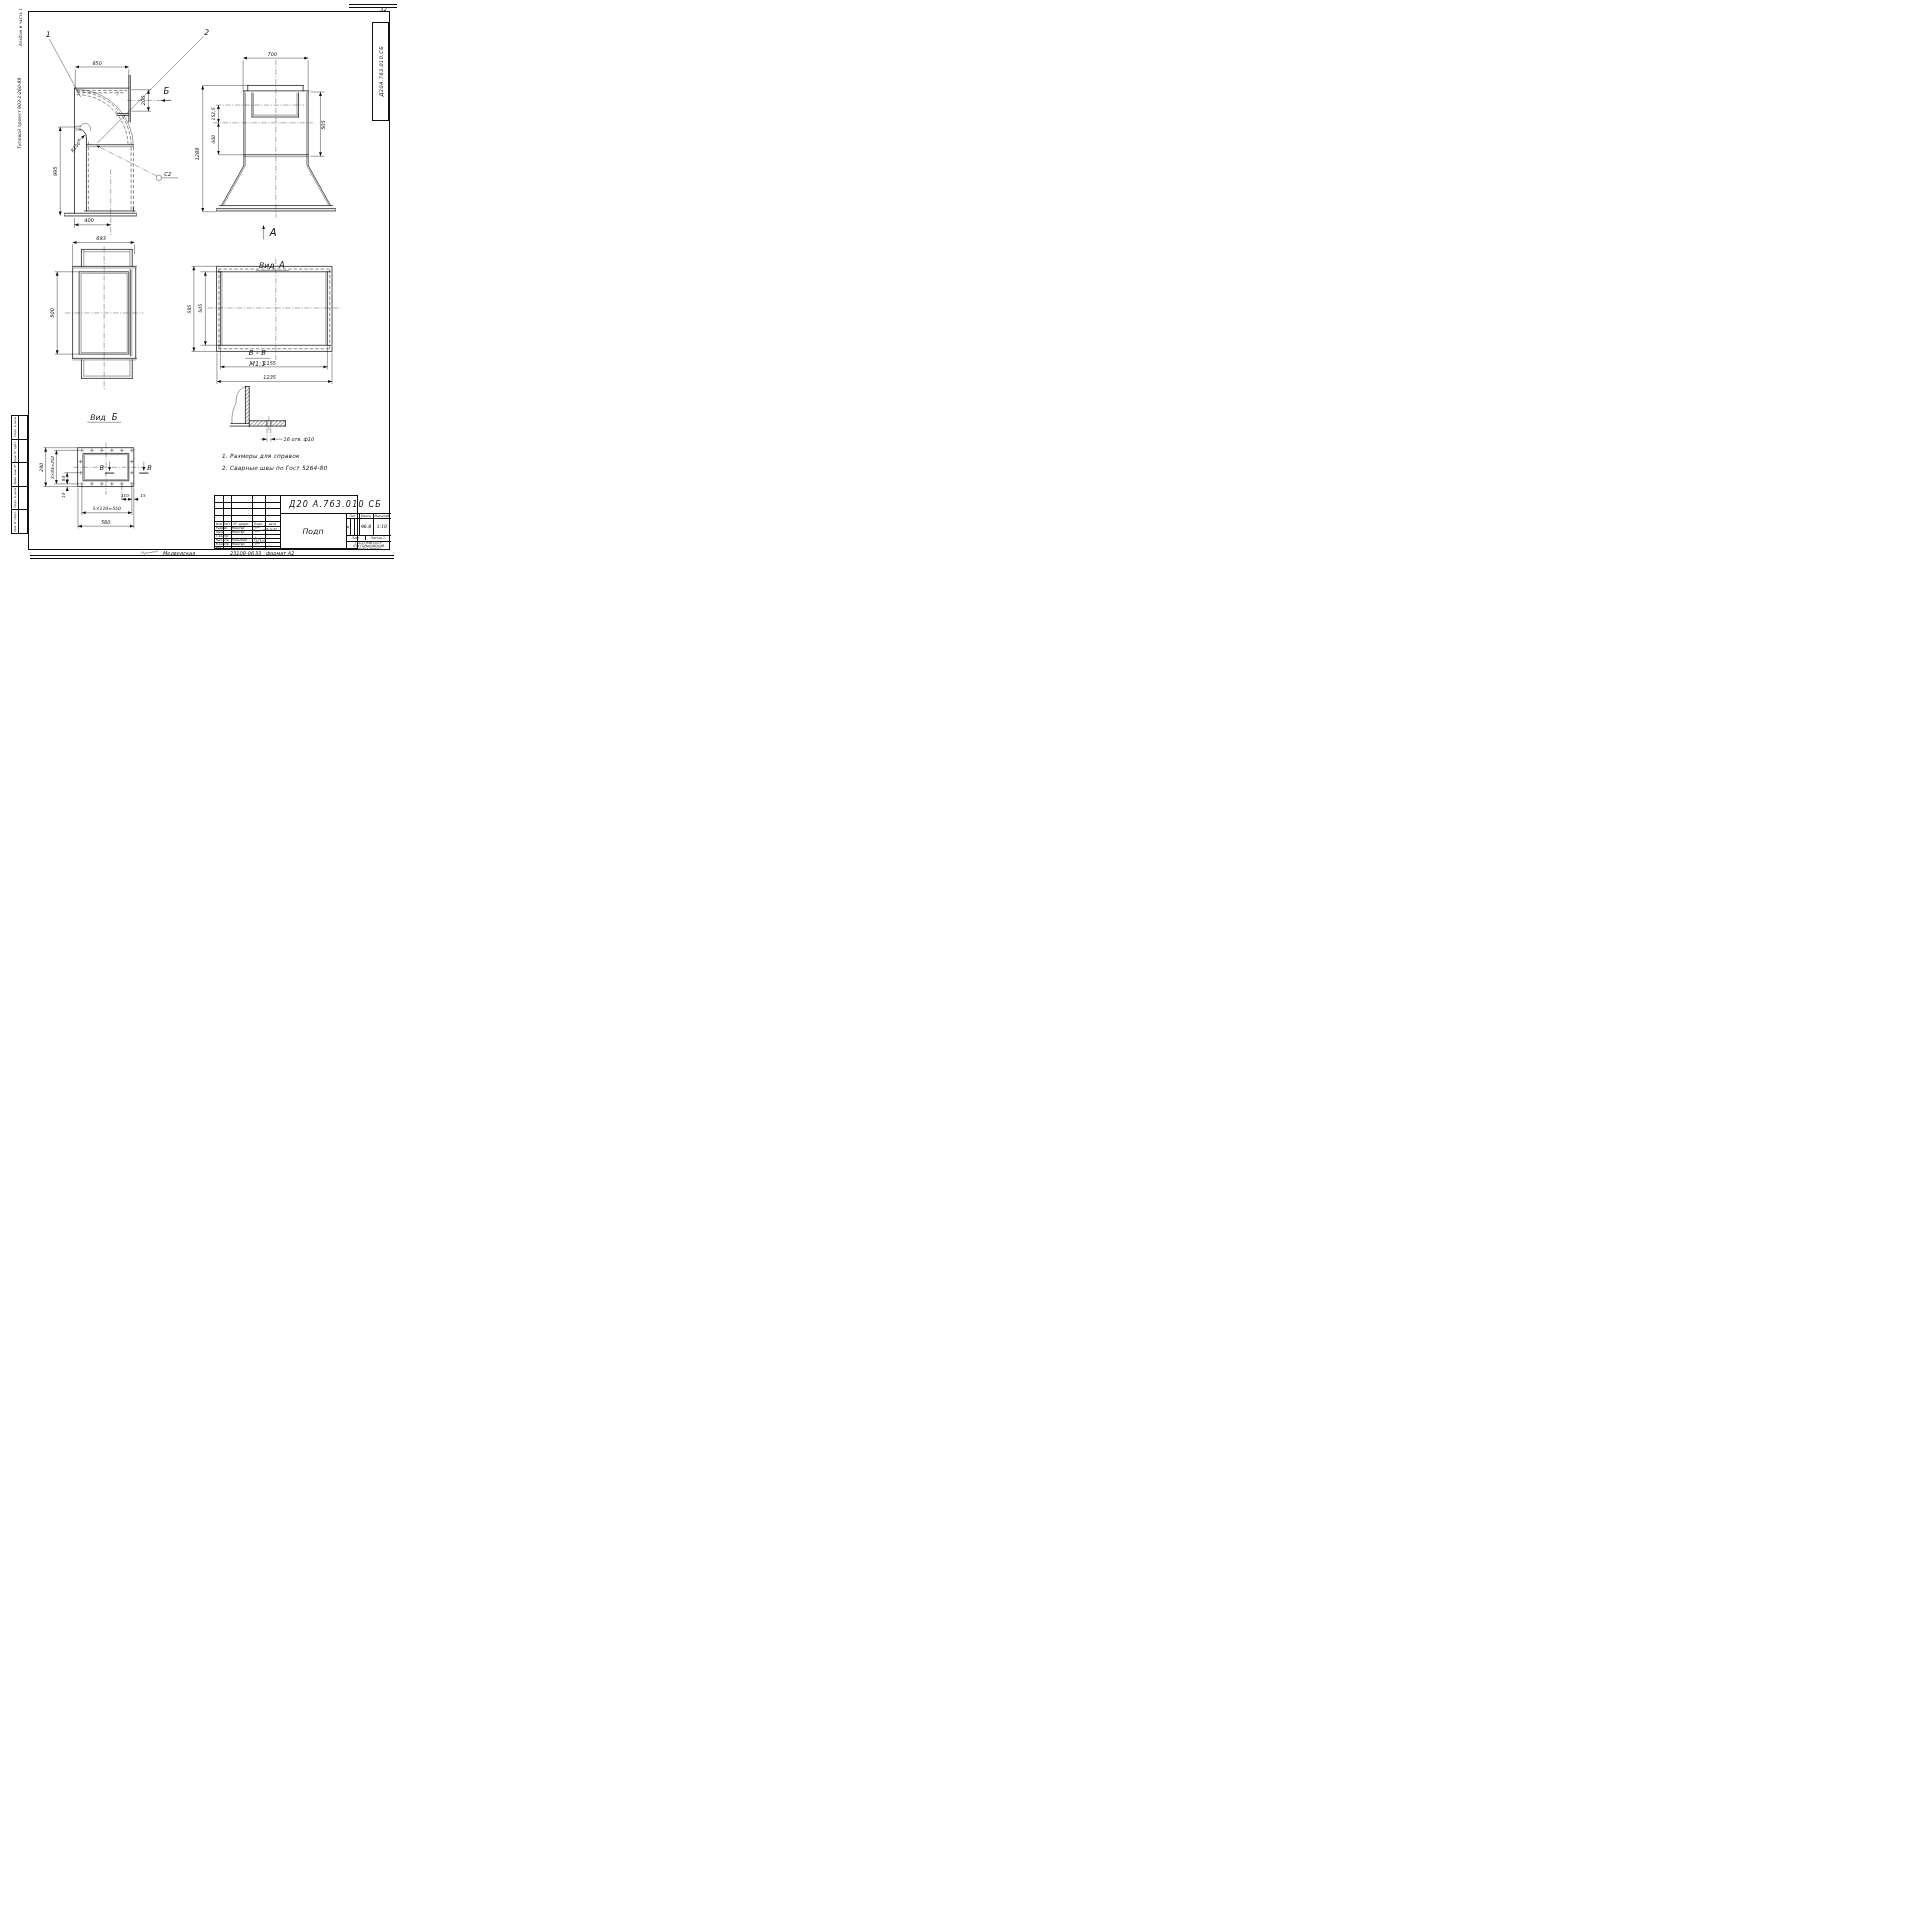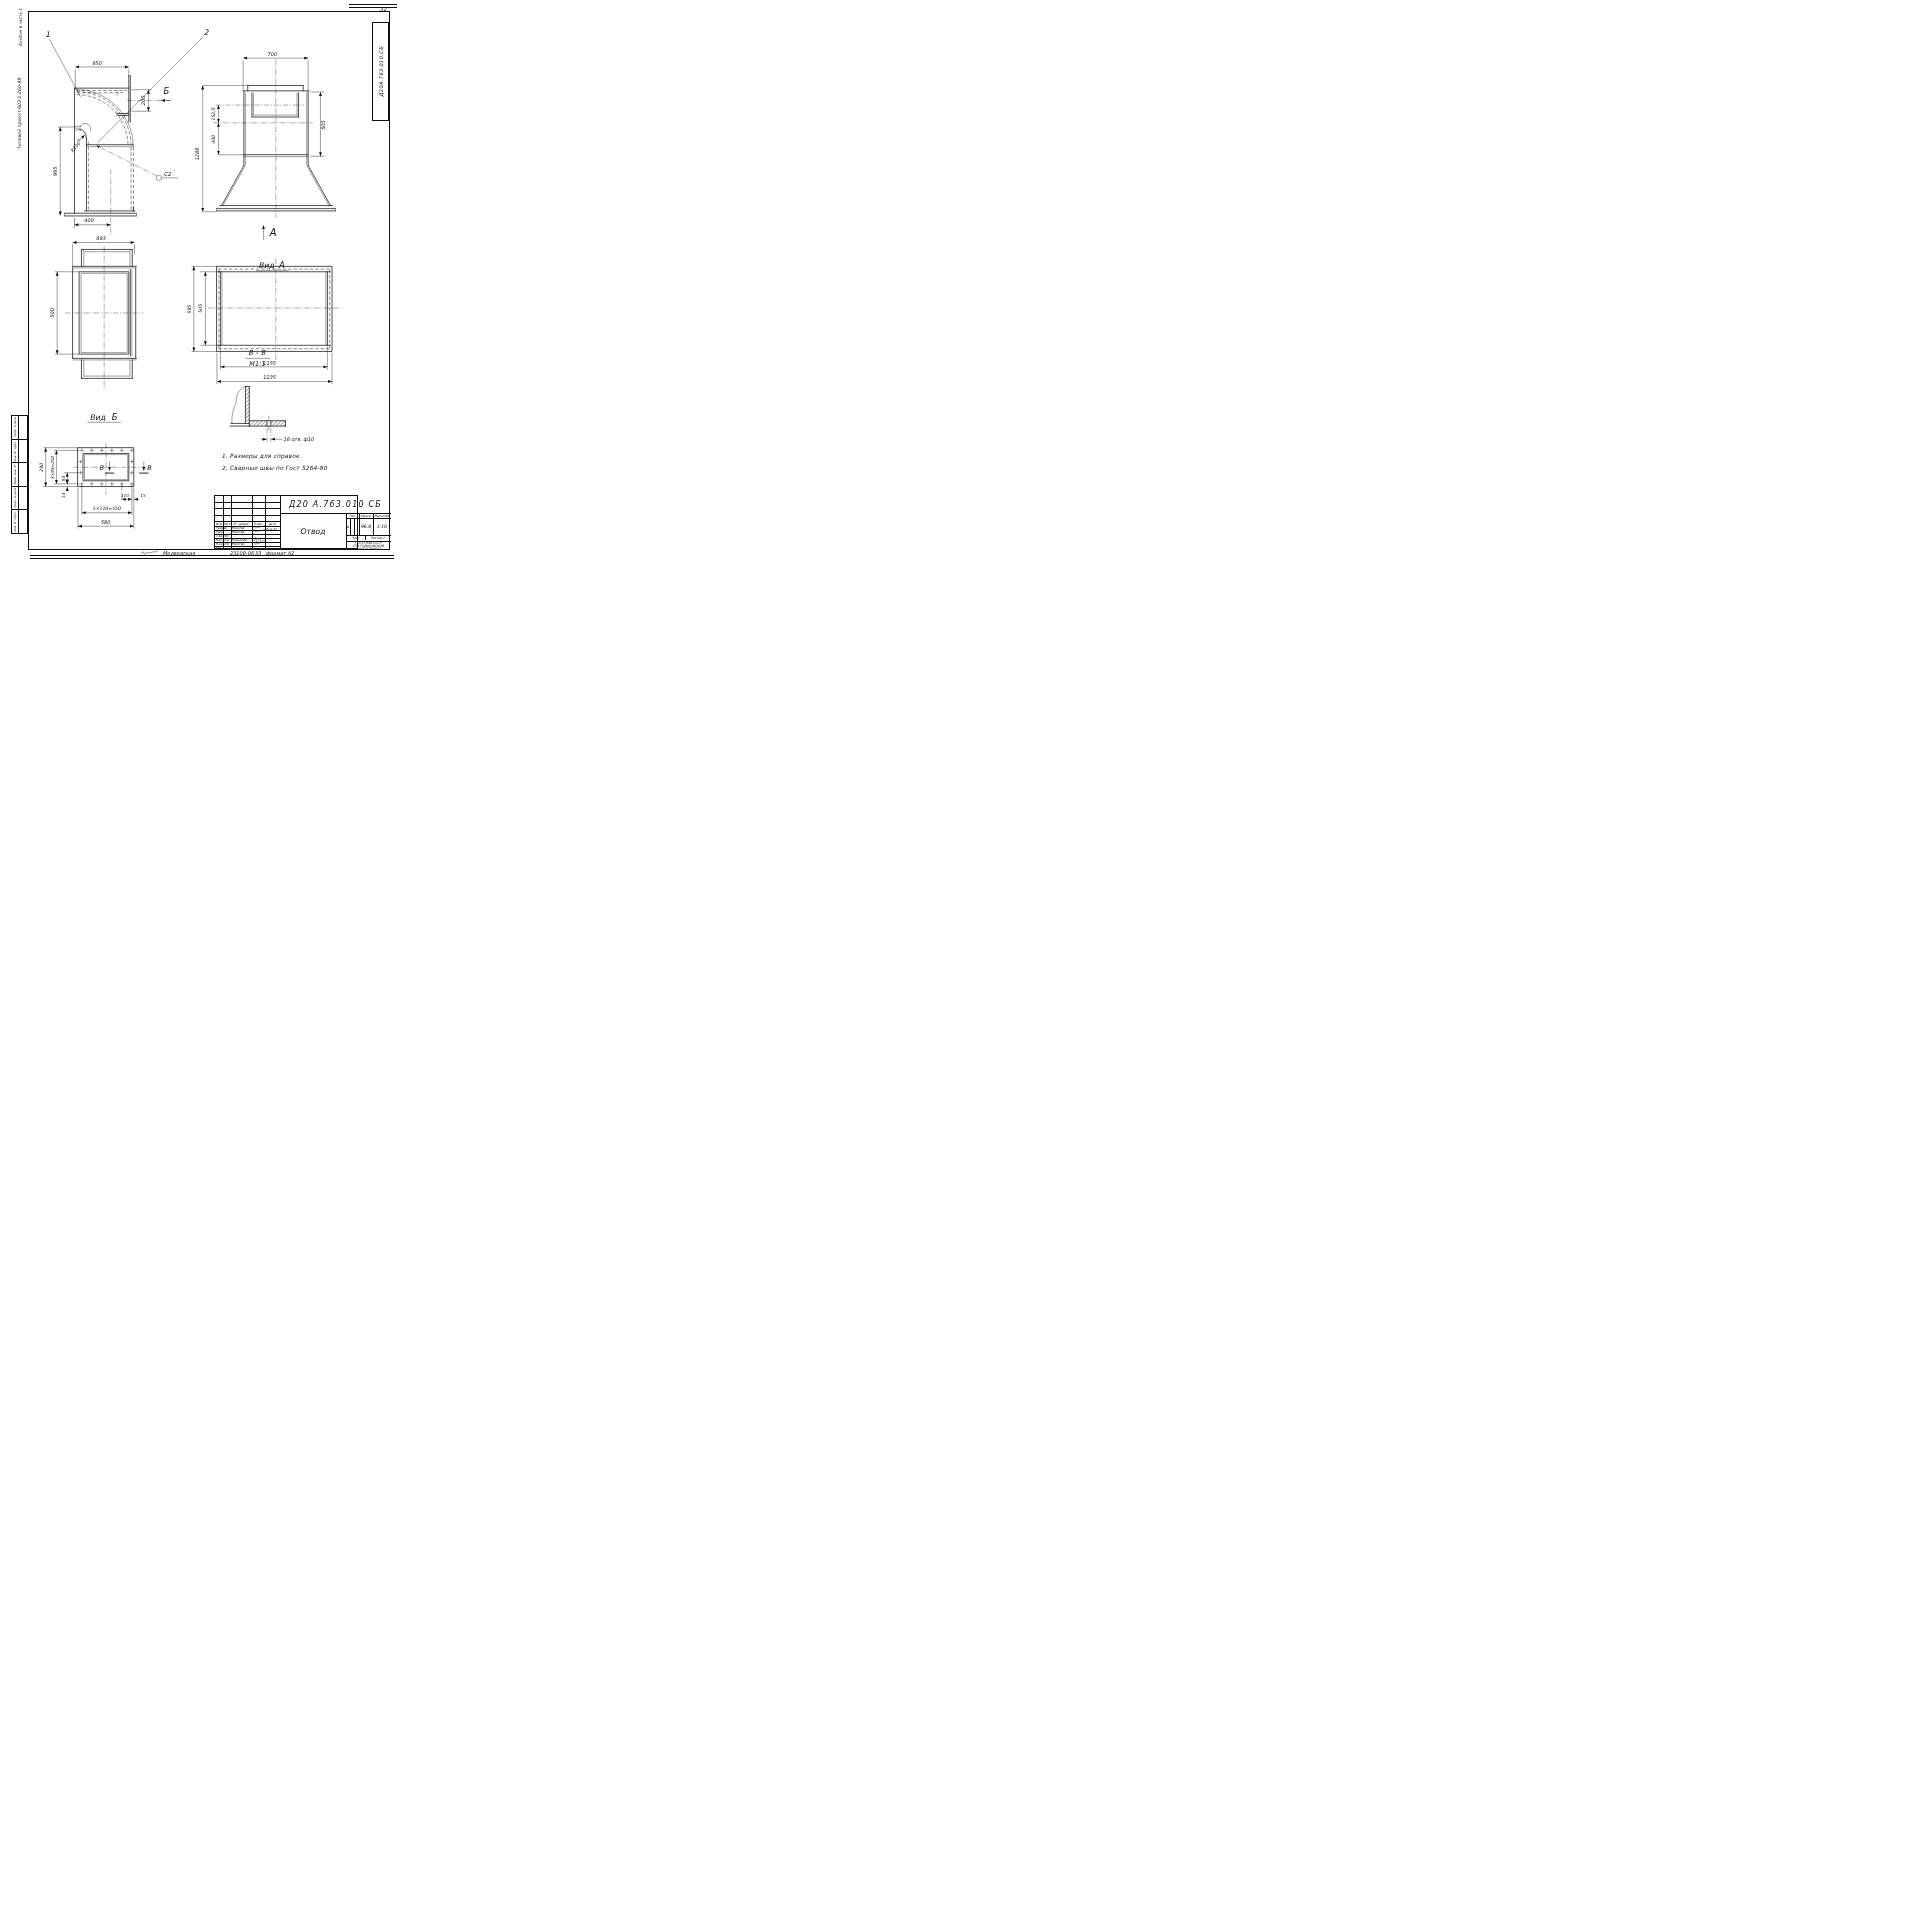--- a/index.html
+++ b/index.html
@@ -437,21 +437,21 @@
     <div class="hl" style="left:0;top:42px;width:65px;"></div>
     <div class="hl" style="left:0;top:46px;width:65px;"></div>
     <div class="hl" style="left:0;top:50px;width:65px;"></div>
     <div class="hl" style="left:65px;top:17px;width:111px;"></div>
     <div class="hl" style="left:131px;top:22.3px;width:45px;"></div>
     <div class="hl" style="left:131px;top:39px;width:45px;"></div>
     <div class="hl" style="left:131px;top:45px;width:45px;"></div>
 
     <div class="cell ctr f21" style="left:65px;top:0;width:111px;height:17px;letter-spacing:1.2px;">Д20 А.763.010 СБ</div>
 
-    <div class="cell ctr f20" style="left:65px;top:17px;width:66px;height:37px;">Отвод</div>
+    <div class="cell ctr f20" style="left:65px;top:17px;width:66px;height:37px;">Подп</div>
 
     <div class="cell ctr f8" style="left:0;top:25px;width:7.7px;height:5.4px;">Изм</div>
     <div class="cell ctr f8" style="left:7.7px;top:25px;width:8px;height:5.4px;">Лист</div>
     <div class="cell ctr f8" style="left:16px;top:25px;width:21px;height:5.4px;">N° докум.</div>
     <div class="cell ctr f8" style="left:37px;top:25px;width:13px;height:5.4px;">Подп.</div>
     <div class="cell ctr f8" style="left:50px;top:25px;width:14.6px;height:5.4px;">дата</div>
 
     <div class="cell f8" style="left:0.8px;top:30px;width:15.4px;">Разраб</div>
     <div class="cell f8" style="left:16.6px;top:30px;width:21px;">Мюнтер</div>
     <div class="cell f8" style="left:50px;top:31px;width:14.3px;font-size:2.7px;">26.11.87</div>

